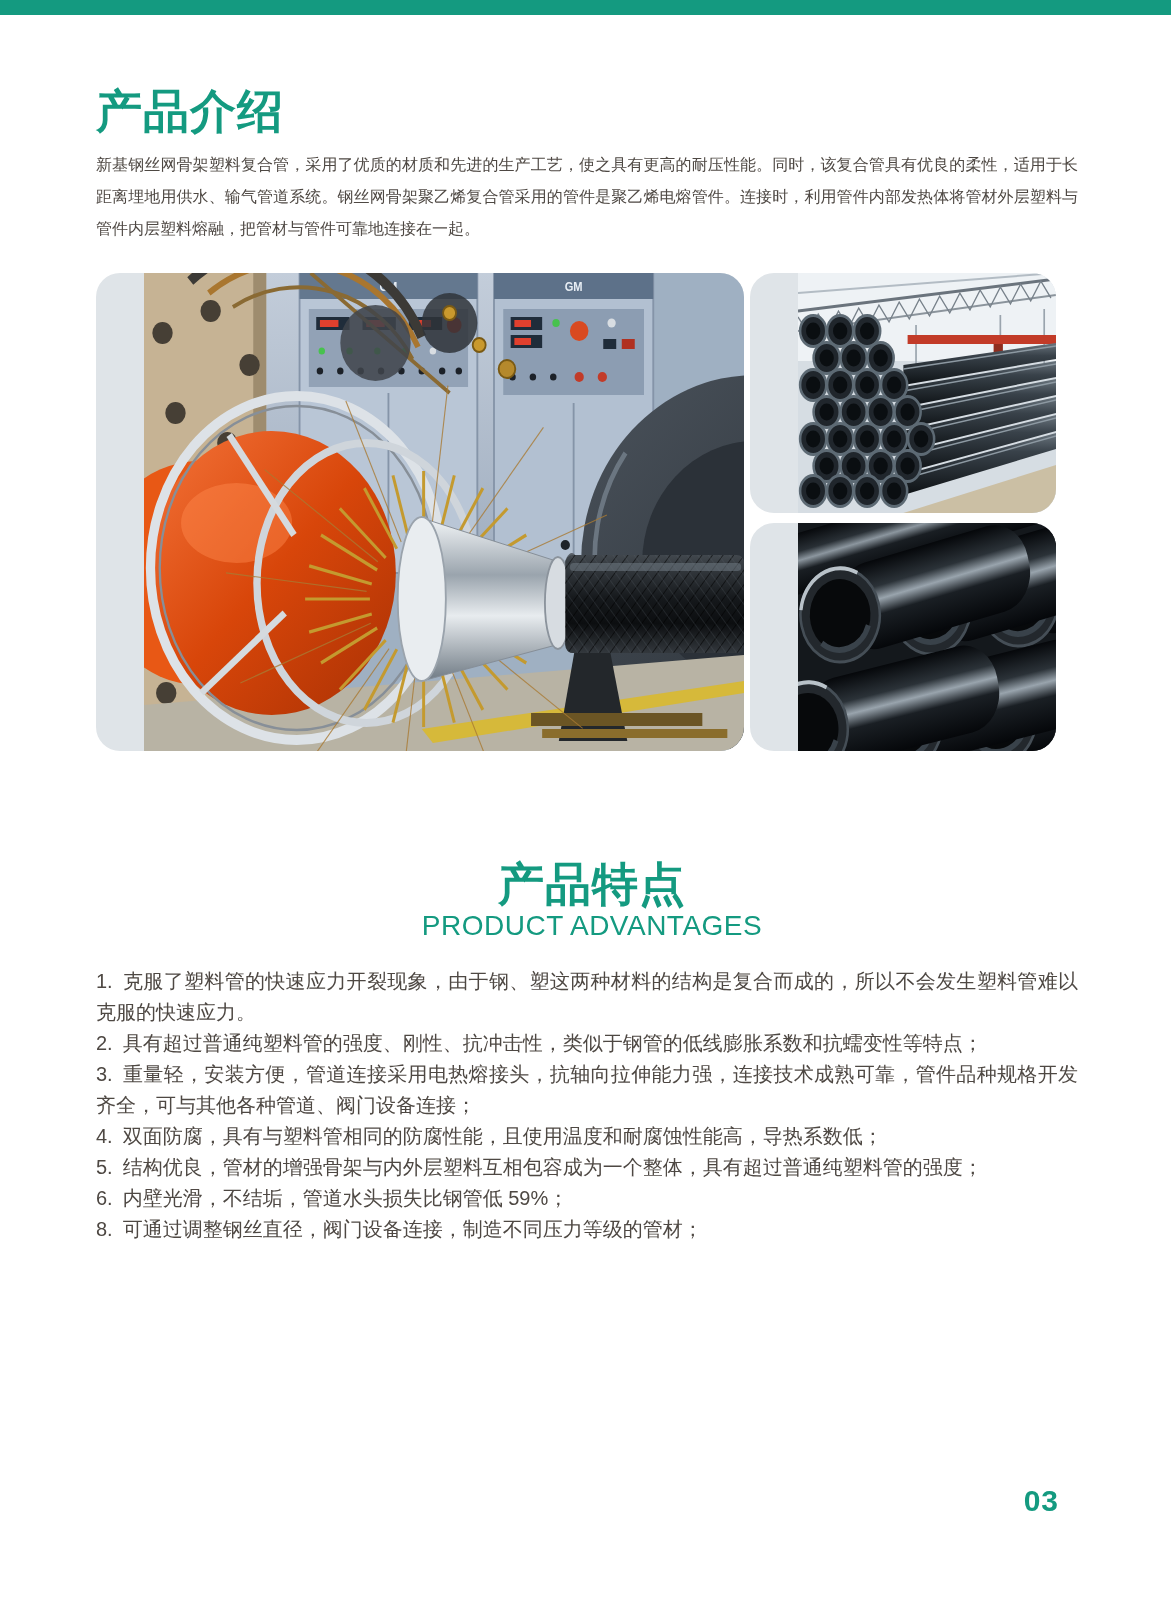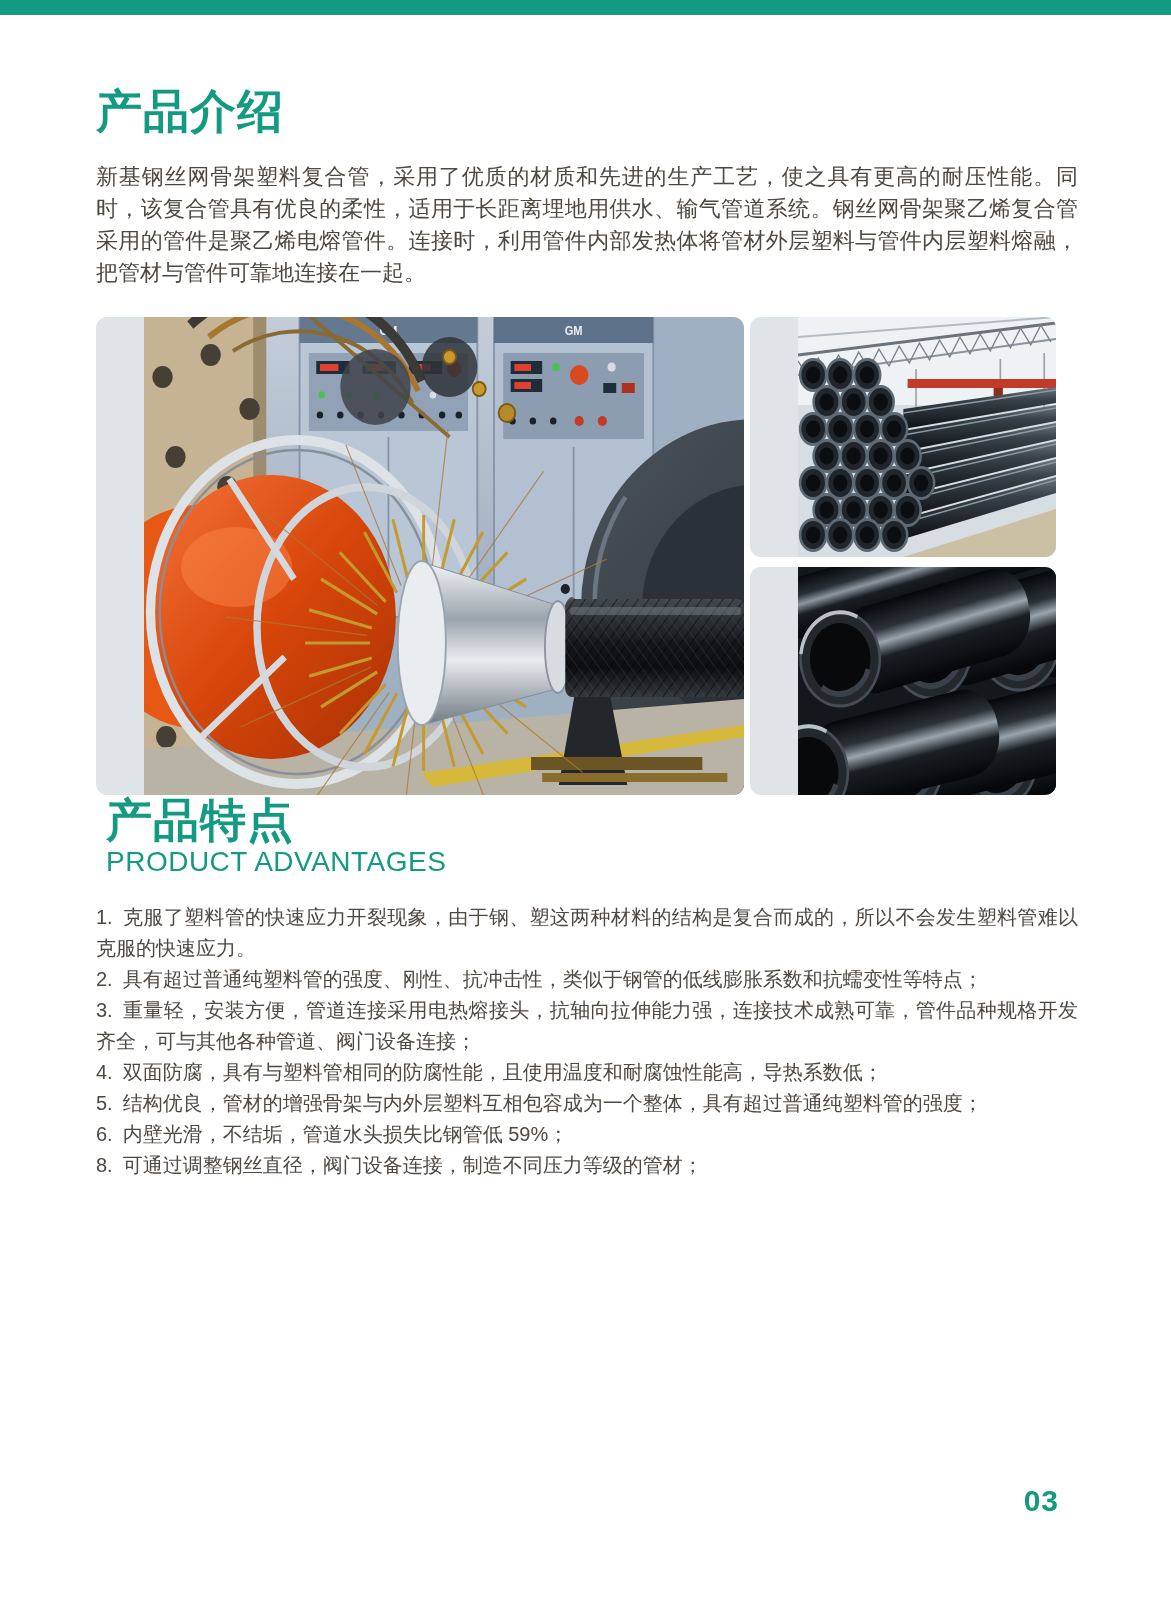--- a/index.html
+++ b/index.html
@@ -24,27 +24,27 @@
   }
   .sec-head h1{
     margin:0;font-size:46px;line-height:1.1;font-weight:700;color:var(--accent);
     letter-spacing:1px;
   }
   .sec-head .sub{
     margin-top:2px;font-size:28px;line-height:1.1;color:var(--accent);
     letter-spacing:0.5px;
   }
   .sec1-head{padding-top:86px;}
-  .sec2-head{padding-left:10px;}
+  .sec2-head{margin-top:108px;padding-left:10px;text-align:center;}
   .intro-body{
-    margin-top:24px;font-size:22px;line-height:32px;color:var(--body-text);
+    margin-top:12px;font-size:16px;line-height:32px;color:var(--body-text);
     text-align:justify;
   }
   .photo-row{margin-top:28px;display:flex;gap:6px;width:960px;}
-  .photo{border-radius:11px;overflow:hidden;background:#dfe4e8;flex:none;padding-left:48px;}
+  .photo{border-radius:24px;overflow:hidden;background:#dfe4e8;flex:none;padding-left:48px;}
   .photo svg{display:block;width:100%;height:100%;}
   .photo-left{width:648px;height:478px;}
   .photo-col{display:flex;flex-direction:column;gap:10px;flex:none;}
   .photo-tr{width:306px;height:240px;}
   .photo-br{width:306px;height:228px;}
   .features{margin-top:24px;}
   .feature{
     margin:0;font-size:20px;line-height:31px;color:var(--body-text);
     text-align:justify;
   }

